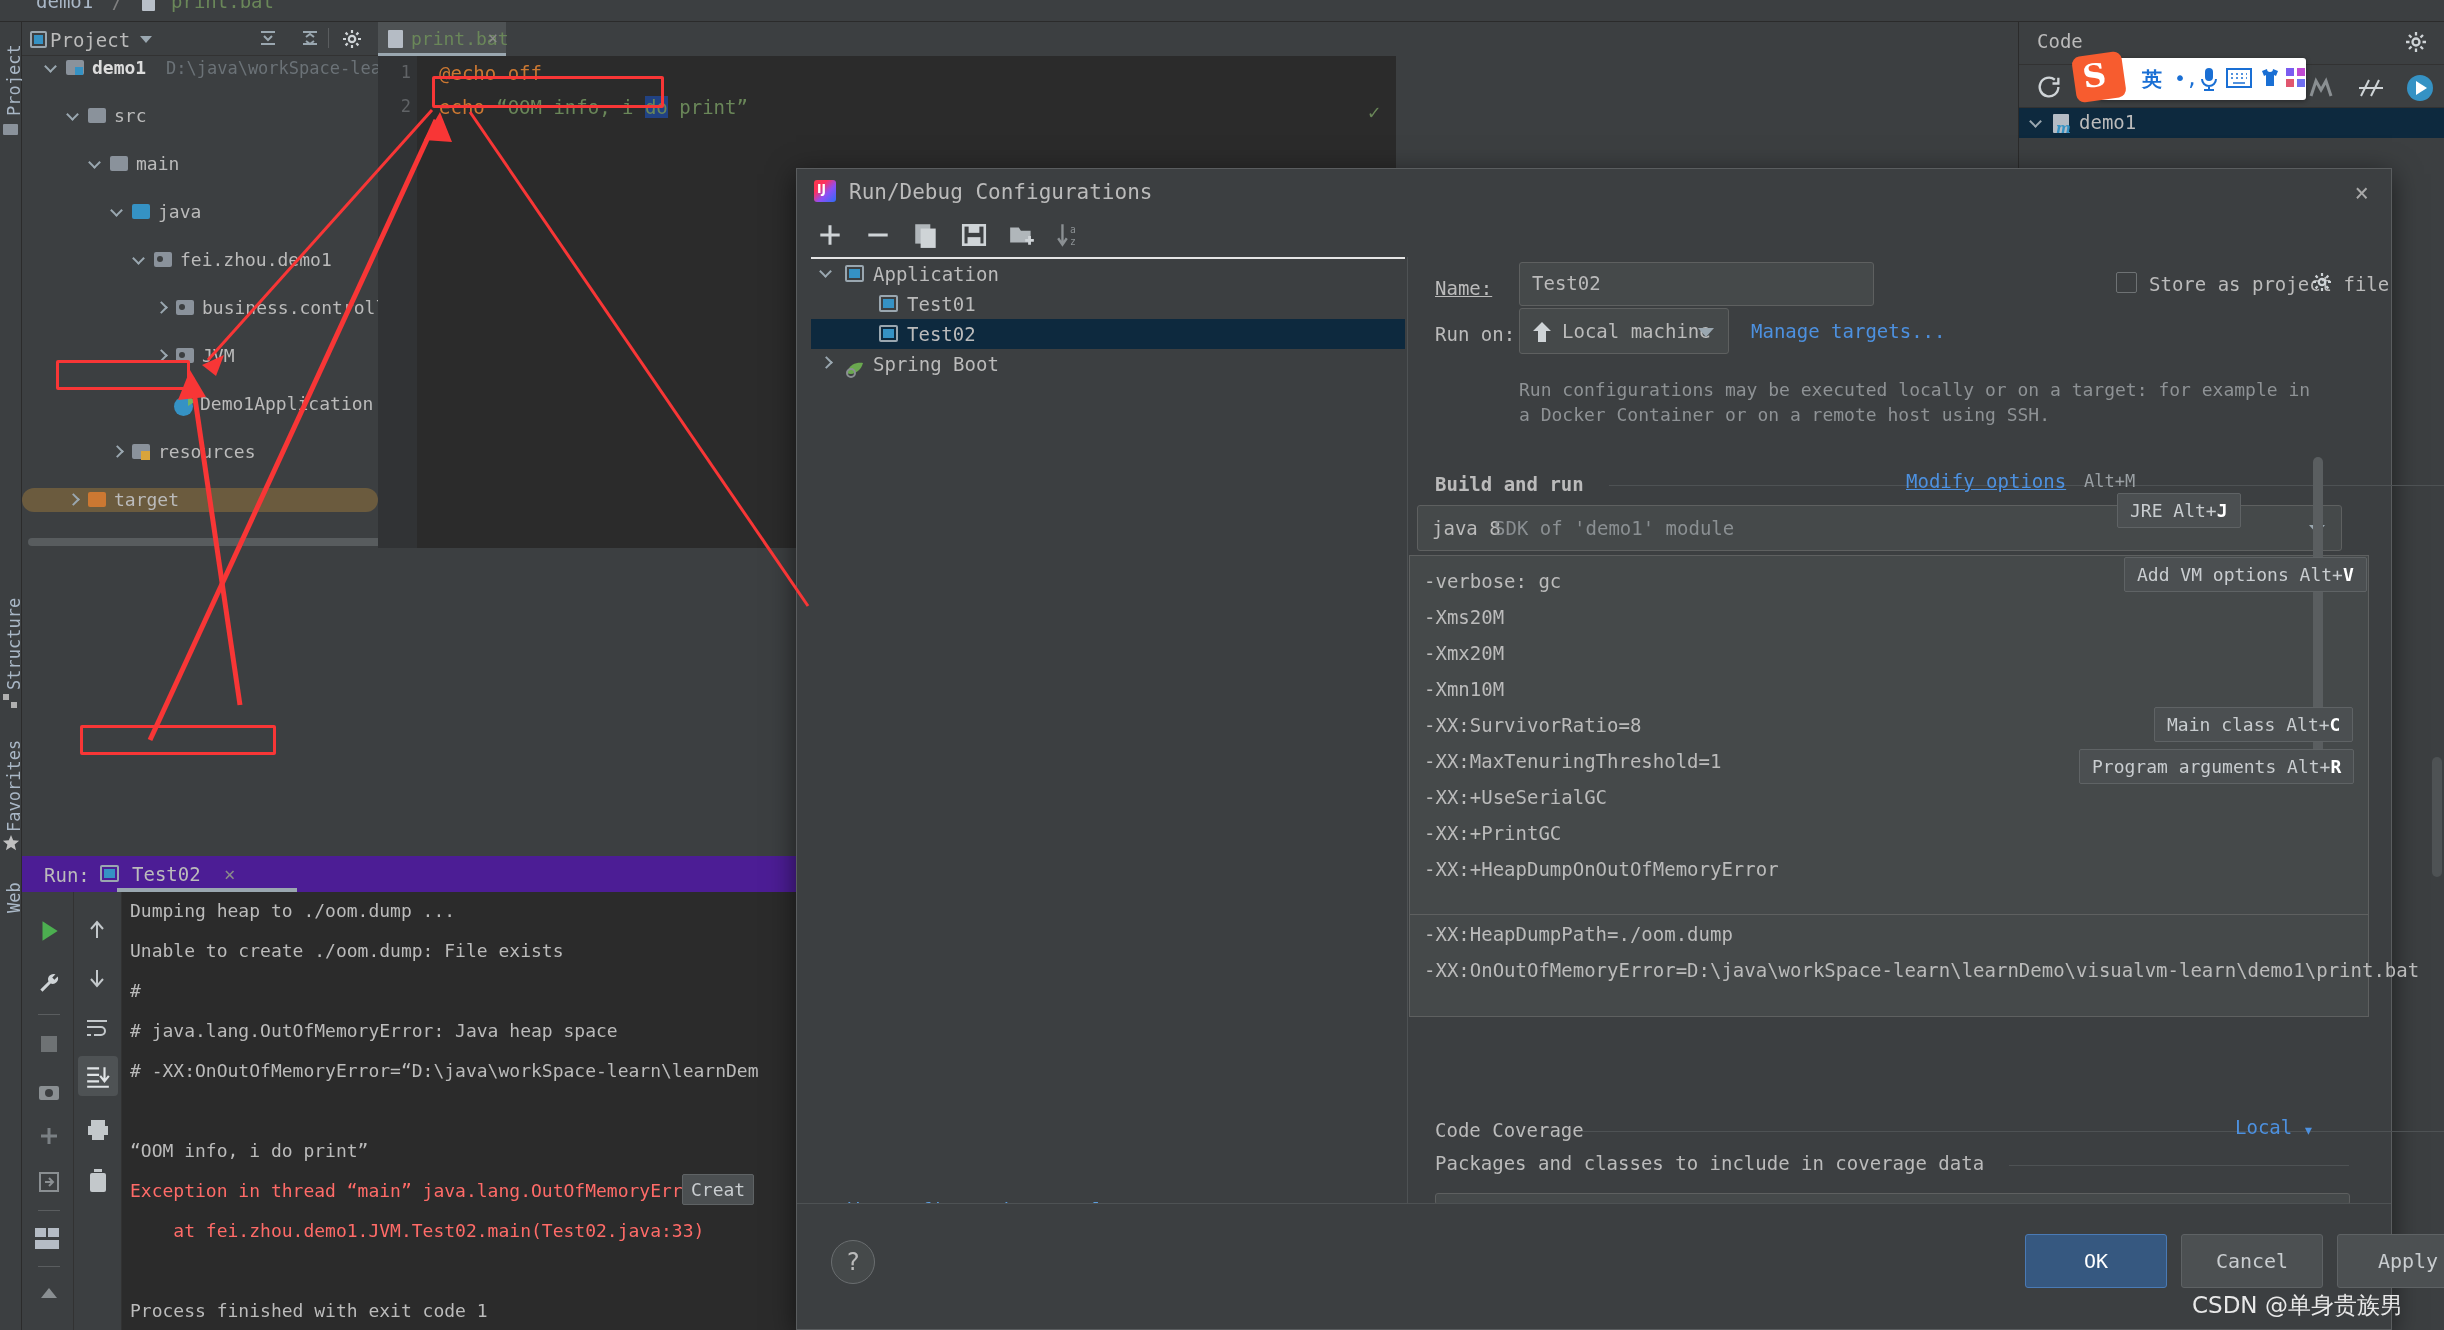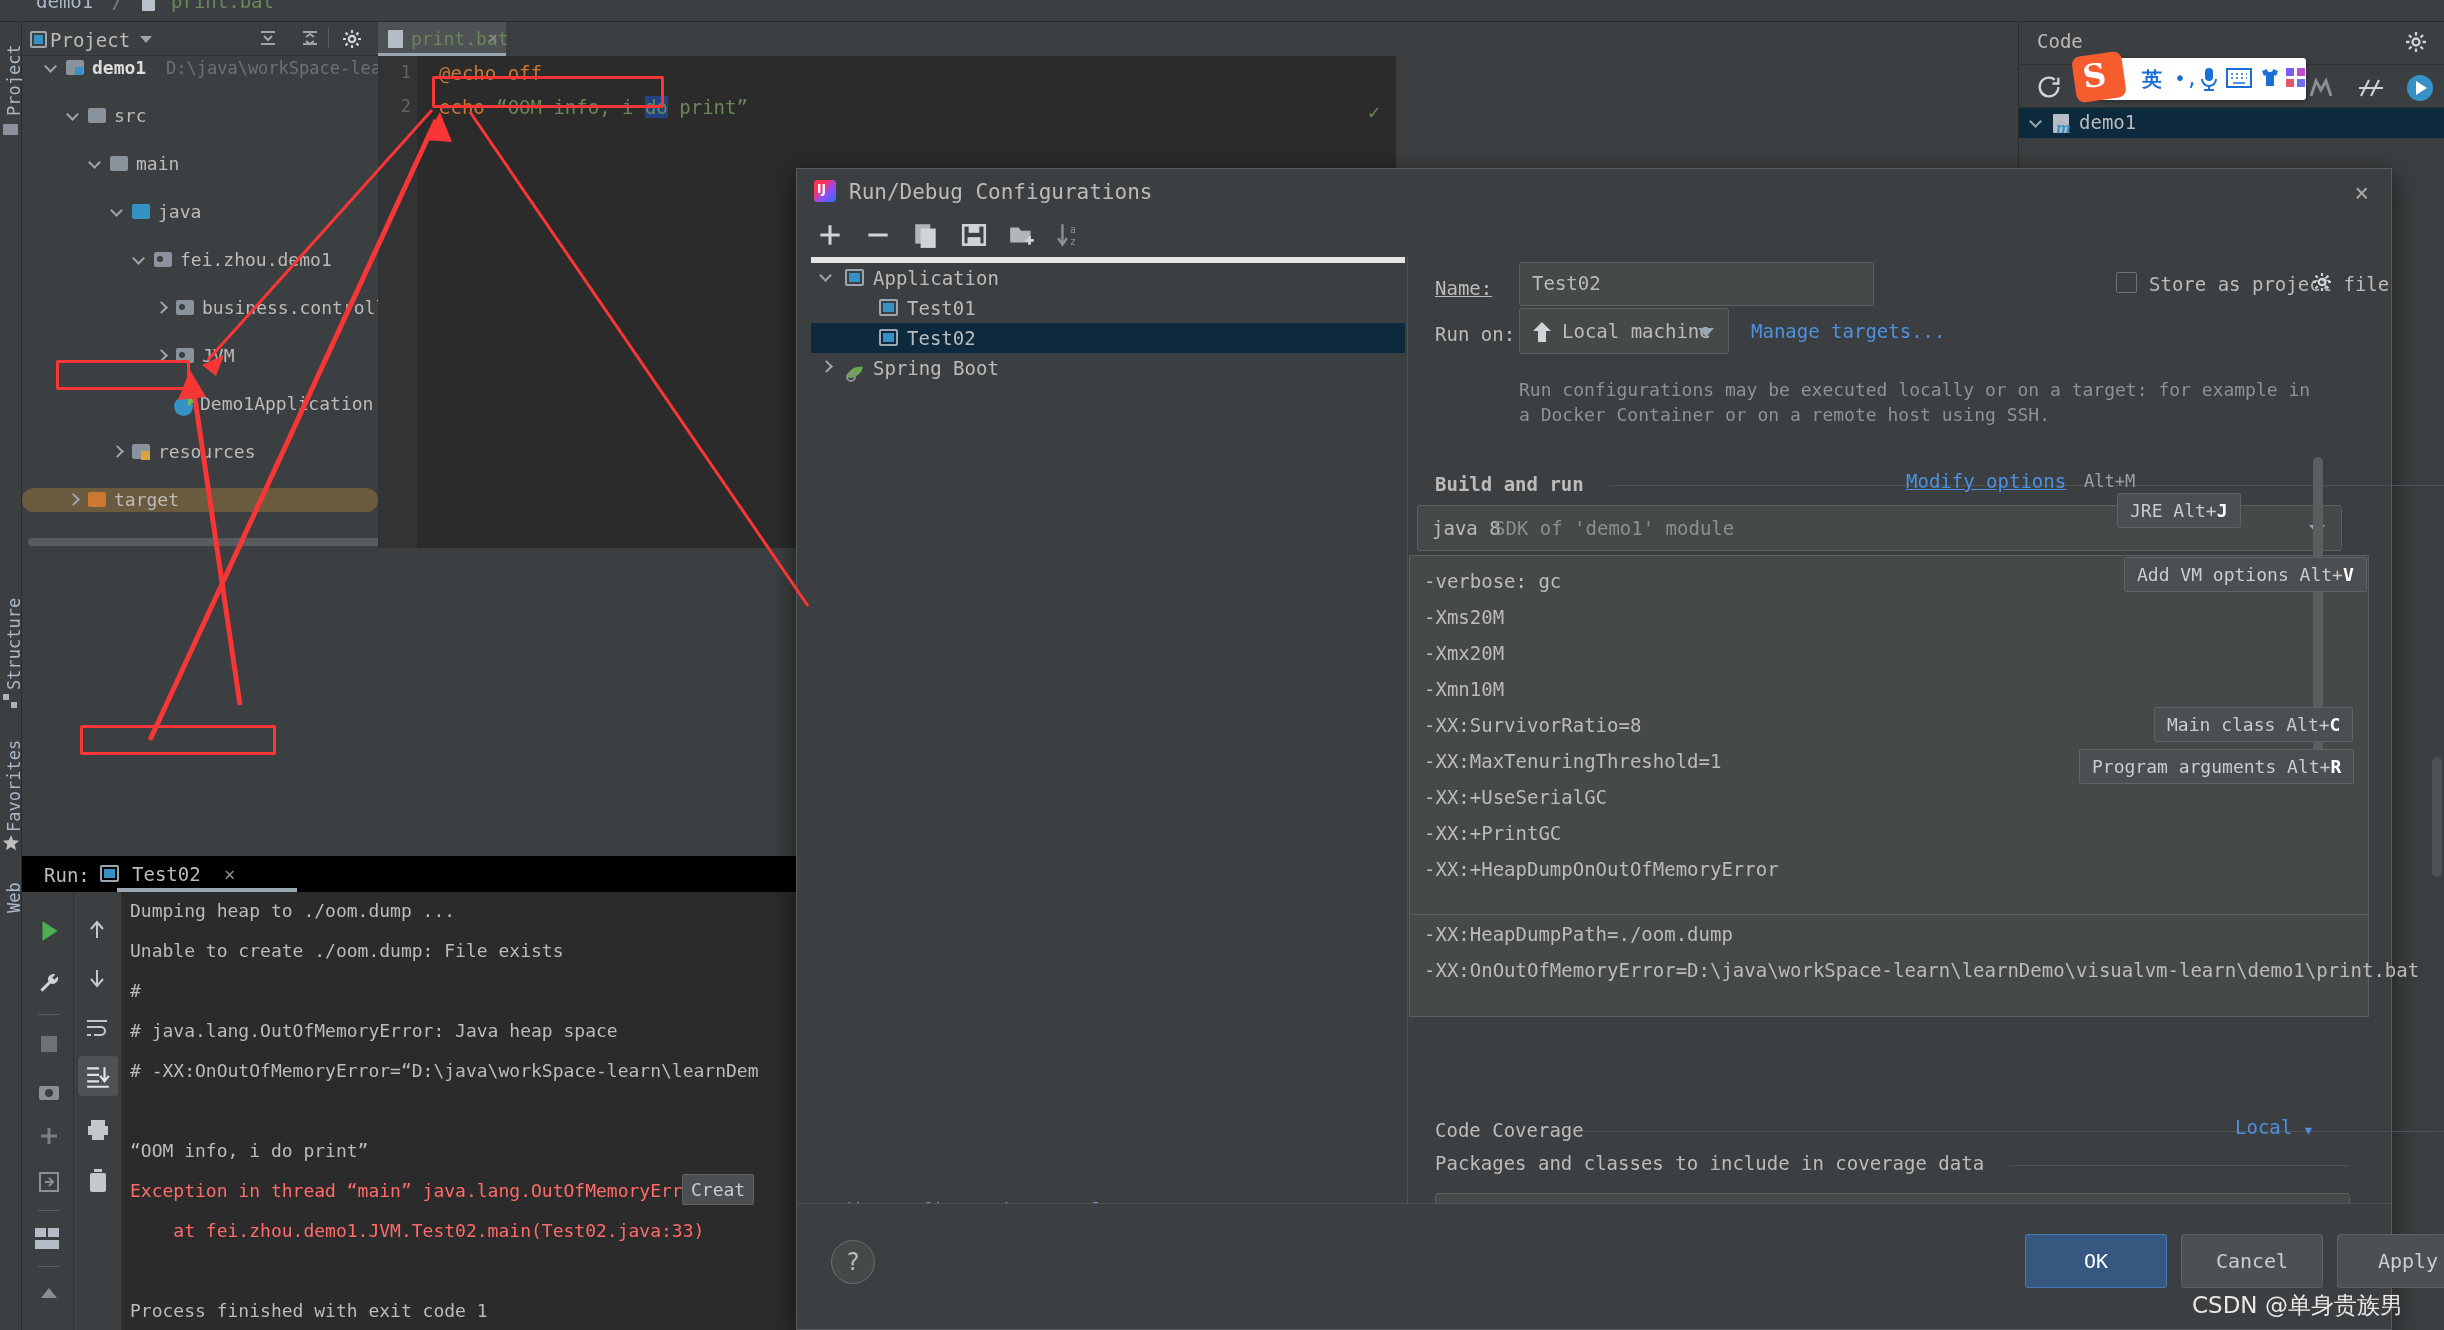--- a/index.html
+++ b/index.html
@@ -65,21 +65,21 @@
   .c-kw { color:#cc7832; }
   .c-str { color:#6a8759; }
   .c-sel { background:#214283; }
   .checkmark { position:absolute; right:16px; top:44px; font-size:20px; color:#6a8759; }
   .vsplit { position:absolute; left:1396px; top:22px; width:4px; height:526px; background:#3c3f41; }
 
   
   .redbox { position:absolute; border:3px solid #f83636; border-radius:2px; pointer-events:none; }
 
   
-  .runpanel { position:absolute; left:22px; top:856px; width:774px; height:474px; background:#000000; }
+  .runpanel { position:absolute; left:22px; top:856px; width:774px; height:474px; background:#4c1d95; }
   .runhead { position:absolute; left:0; top:0; width:774px; height:36px; }
   .runlabel { position:absolute; left:22px; top:8px; font-size:19px; color:#bbbbbb; }
   .runtab { position:absolute; left:110px; top:7px; font-size:19px; color:#bbbbbb;}
   .runtabico { position:absolute; left:-32px; top:2px; width:19px; height:17px; border:2px solid #9aa7b0; border-radius:2px; }
   .runtabico i { position:absolute; left:2px; top:2px; width:11px; height:9px; background:#3592c4; display:block;}
   .runtabunder { position:absolute; left:95px; top:32px; width:180px; height:4px; background:#9aa7b0; }
   .runsidebar { position:absolute; left:0; top:36px; width:52px; height:438px; background:#3c3f41; border-right:1px solid #323232;}
   .runsidebar2 { position:absolute; left:52px; top:36px; width:48px; height:438px; background:#3c3f41; border-right:1px solid #323232;}
   .console { position:absolute; left:100px; top:36px; width:674px; height:438px; background:#2b2b2b; overflow:hidden;}
   .coline { position:absolute; left:8px; font-size:18px; white-space:pre; color:#bbbbbb; }
@@ -111,21 +111,21 @@
   .dlgicon { position:absolute; left:17px; top:11px; width:22px; height:22px; border-radius:3px;
              background:linear-gradient(135deg,#f7394c 0%,#fe315d 30%,#8e4ff5 60%,#2d6cf6 100%); }
   .dlgicon:after { content:"IJ"; position:absolute; left:3px; top:2px; font-size:12px; color:#fff; font-weight:bold;
                    font-family:"DejaVu Sans", sans-serif;}
   .dlgtitle { position:absolute; left:52px; top:11px; font-size:21px; color:#bbbbbb; }
   .dlgclose { position:absolute; right:22px; top:10px; font-size:24px; color:#a9a9a9; }
 
   .dlgtoolbar { position:absolute; left:14px; top:44px; width:594px; height:44px; }
   .dtbicon { position:absolute; top:8px; width:30px; height:28px; }
 
-  .cfglist { position:absolute; left:14px; top:88px; width:594px; height:946px; background:#3c3f41; border-top:6px solid #e5e5e5;}
+  .cfglist { position:absolute; left:14px; top:88px; width:594px; height:946px; background:#3c3f41; border-top:2px solid #e5e5e5;}
   .cfgrow { position:relative; height:30px; line-height:30px; font-size:19px; color:#bbbbbb; white-space:nowrap; }
   .cfgrow.sel { background:#0d293e; }
   .cfgico { position:absolute; top:6px; width:19px; height:17px; border:2px solid #9aa7b0; border-radius:2px; }
   .cfgico i { position:absolute; left:2px; top:2px; width:11px; height:9px; background:#3592c4; display:block;}
   .dlgvline { position:absolute; left:610px; top:88px; width:1px; height:946px; background:#4e5254; }
   .editcfglink { position:absolute; left:32px; top:1030px; font-size:19px; color:#5c9ede; }
 
   .rightpane { position:absolute; left:612px; top:88px; width:982px; height:946px; }
 
   .flabel { position:absolute; font-size:19px; color:#bbbbbb; }

